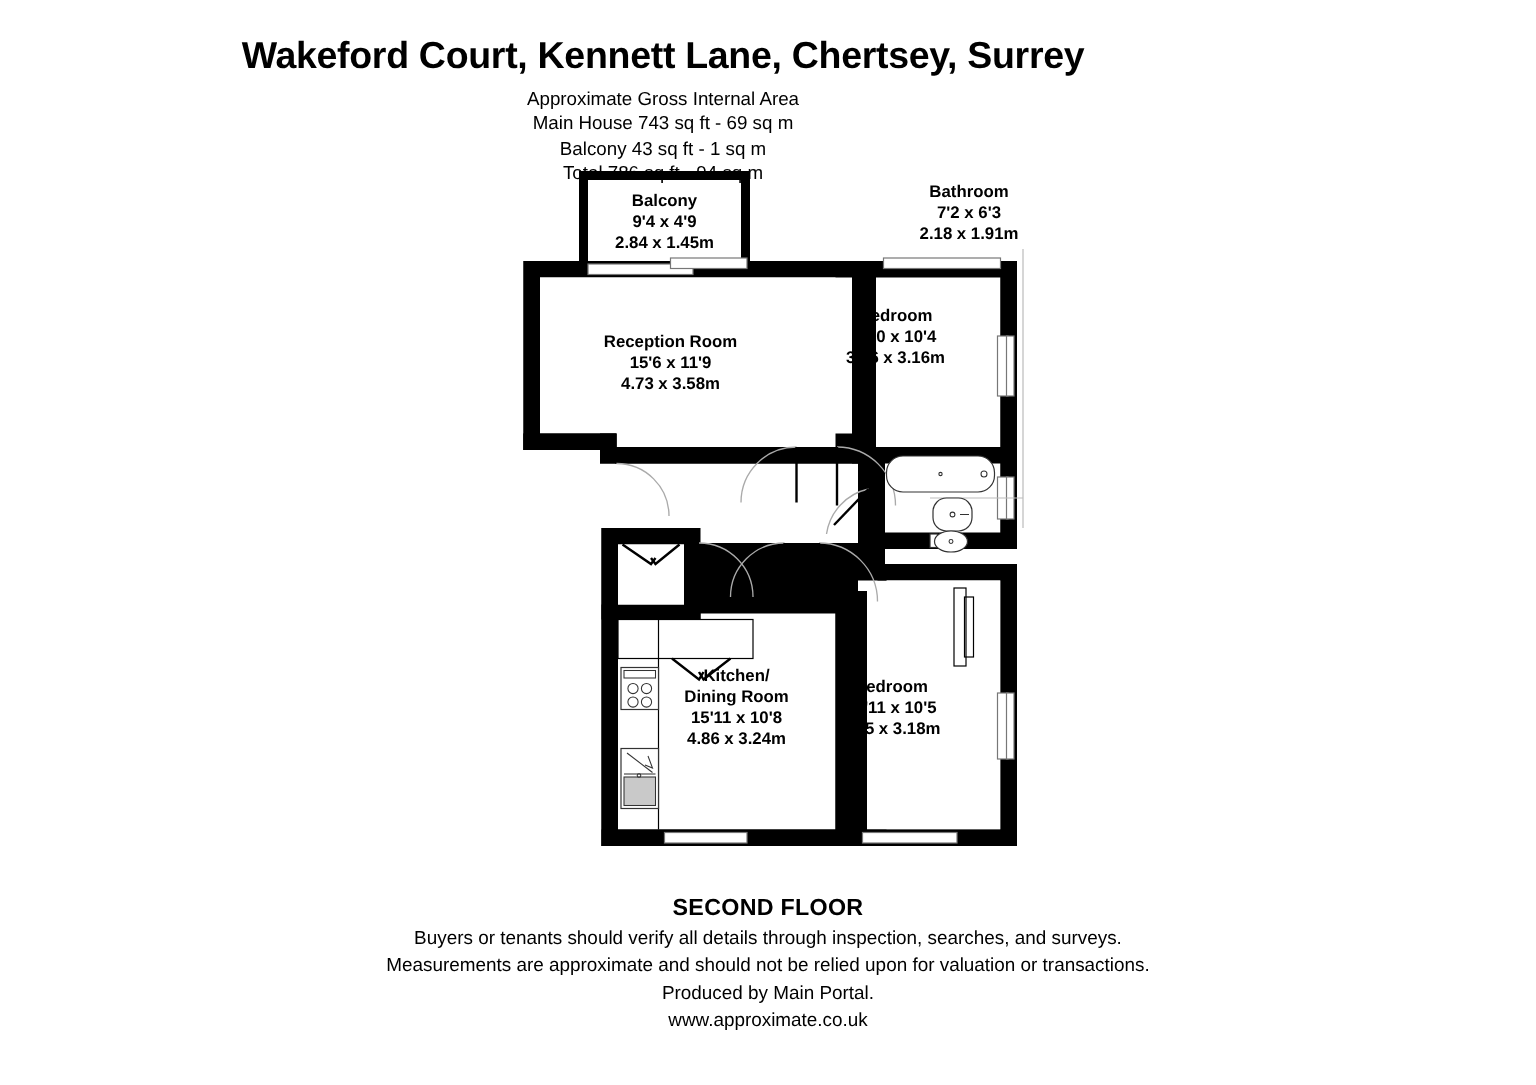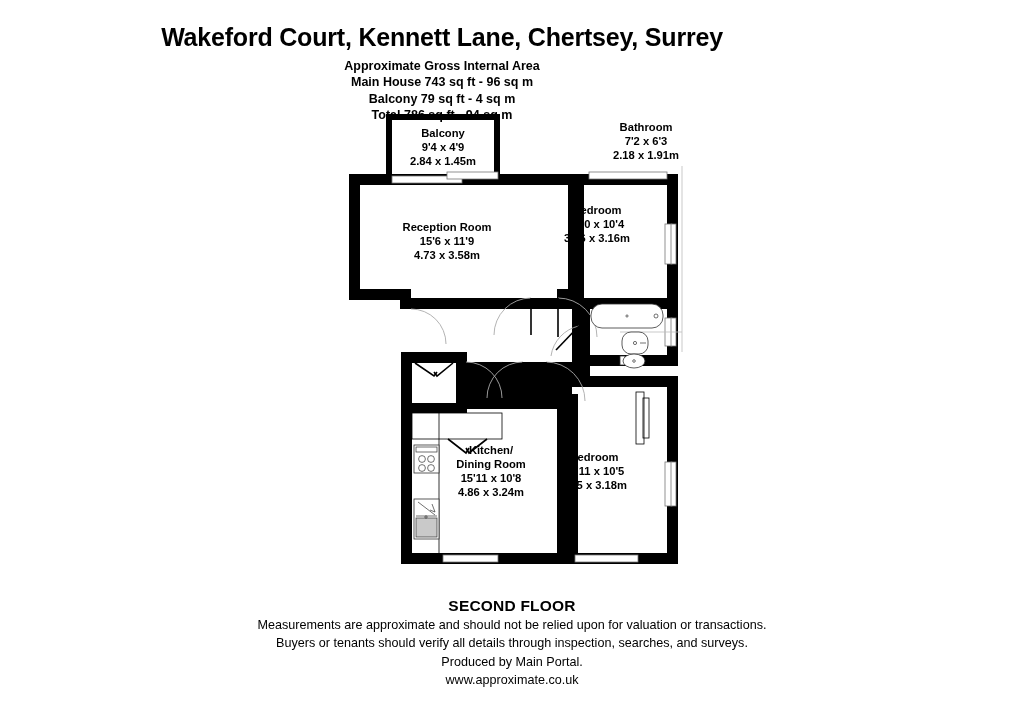--- a/index.html
+++ b/index.html
@@ -31,21 +31,21 @@
   }
   .title {
     font-size: 25px;
     font-weight: bold;
     letter-spacing: -0.2px;
     line-height: 1.1;
     margin: 0 0 6px 0;
   }
   .subline {
     font-size: 12.5px;
-    font-weight: bold;
+    font-weight: normal;
     line-height: 1.33;
   }
   
   .plan-wrap {
     position: absolute;
     left: 0;
     top: 104px;
     width: 1024px;
     height: 470px;
   }
@@ -94,22 +94,22 @@
   .hatch { fill: #c9c9c9; stroke: #333333; stroke-width: 0.7; }
 </style>
 </head>
 <body>
 
 <div class="page">
 
   <div class="header">
     <div class="title">Wakeford Court, Kennett Lane, Chertsey, Surrey</div>
     <div class="subline">Approximate Gross Internal Area</div>
-    <div class="subline">Main House 743 sq ft - 96 sq m</div>
-    <div class="subline">Balcony 79 sq ft - 4 sq m</div>
+    <div class="subline">Main House 743 sq ft - 69 sq m</div>
+    <div class="subline">Balcony 43 sq ft - 1 sq m</div>
     <div class="subline">Total 786 sq ft - 94 sq m</div>
   </div>
 
   <div class="plan-wrap">
     <svg class="plan-svg" width="1024" height="470" viewBox="0 0 1024 470">
 
       <g>
         <path class="wall" d="M386,10 L500,10 L500,70 L494,70 L494,16 L392,16 L392,70 L386,70 Z"></path>
         <text class="rm-label" x="443" y="33" text-anchor="middle">Balcony</text>
         <text class="rm-label" x="443" y="47" text-anchor="middle">9'4 x 4'9</text>
@@ -355,19 +355,19 @@
         <text class="rm-label" x="594" y="371" text-anchor="middle">15'11 x 10'5</text>
         <text class="rm-label" x="594" y="385" text-anchor="middle">4.85 x 3.18m</text>
       </g>
 
     </svg>
   </div>
 
   <div class="floor-label">SECOND FLOOR</div>
 
   <div class="footer">
+    <div>Buyers or tenants should verify all details through inspection, searches, and surveys.</div>
     <div>Measurements are approximate and should not be relied upon for valuation or transactions.</div>
-    <div>Buyers or tenants should verify all details through inspection, searches, and surveys.</div>
     <div>Produced by Main Portal.</div>
     <div>www.approximate.co.uk</div>
   </div>
 
 </div>
 
 </body></html>

